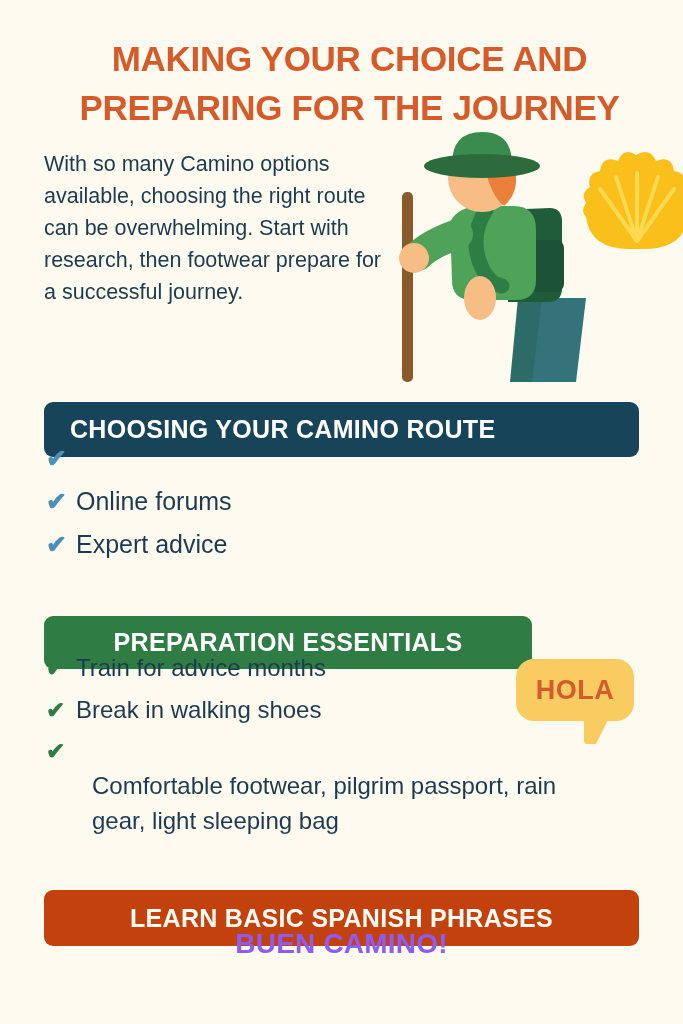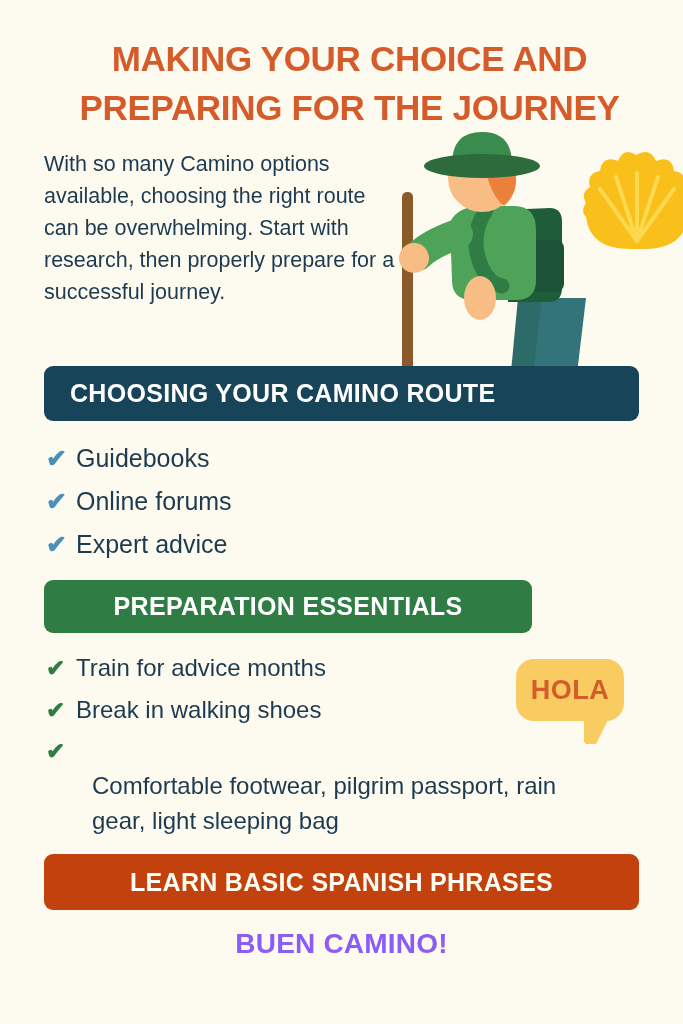--- a/index.html
+++ b/index.html
@@ -60,20 +60,21 @@
 
   
   .banner {
     position: absolute;
     border-radius: 9px;
     display: flex;
     align-items: center;
     color: #ffffff;
     font-weight: bold;
     letter-spacing: 0.3px;
+    margin-top: 36px;
   }
   .banner-navy {
     left: 44px; top: 366px;
     width: 595px; height: 55px;
     background: #174459;
     padding-left: 26px;
     box-sizing: border-box;
     font-size: 25px;
   }
   .banner-green {
@@ -135,21 +136,21 @@
   .bubble-wrap {
     position: absolute;
     left: 516px;
     top: 659px;
     width: 124px;
     height: 94px;
   }
   .bubble {
     position: absolute;
     left: 0; top: 0;
-    width: 108px;
+    width: 118px;
     height: 62px;
     background: #f8cc60;
     border-radius: 18px;
     display: flex;
     align-items: center;
     justify-content: center;
   }
   .bubble-text {
     color: #d55b2a;
     font-weight: bold;
@@ -184,21 +185,21 @@
 </head>
 <body>
 
 <div class="page">
 
   <div class="title">
     <span class="title-line">MAKING YOUR CHOICE AND</span>
     <span class="title-line">PREPARING FOR THE JOURNEY</span>
   </div>
 
-  <div class="intro">With so many Camino options available, choosing the right route can be overwhelming. Start with research, then properly prepare for a successful journey.</div>
+  <div class="intro">With so many Camino options available, choosing the right route can be overwhelming. Start with research, then footwear prepare for a successful journey.</div>
 
   <div class="illus">
     <svg width="293" height="252" viewBox="0 0 293 252">
 
       <rect x="12" y="62" width="11" height="190" rx="5" fill="#8a5a2b"></rect>
 
       <path d="M128 168 L170 168 L160 252 L120 252 Z" fill="#2d6b68"></path>
 
       <path d="M152 168 L196 168 L186 252 L142 252 Z" fill="#33737a"></path>
 
@@ -232,21 +233,20 @@
         </g>
       </g>
     </svg>
   </div>
 
   <div class="banner banner-navy">CHOOSING YOUR CAMINO ROUTE</div>
 
   <div class="list list-1">
     <div class="list-item">
       <span class="check check-blue">✔</span>
-      <span class="list-label">Guidebooks</span>
     </div>
     <div class="list-item">
       <span class="check check-blue">✔</span>
       <span class="list-label">Online forums</span>
     </div>
     <div class="list-item">
       <span class="check check-blue">✔</span>
       <span class="list-label">Expert advice</span>
     </div>
   </div>

